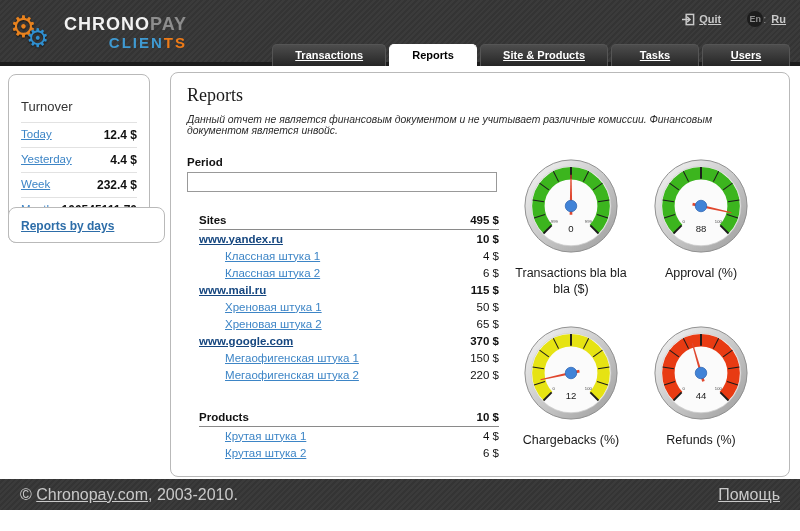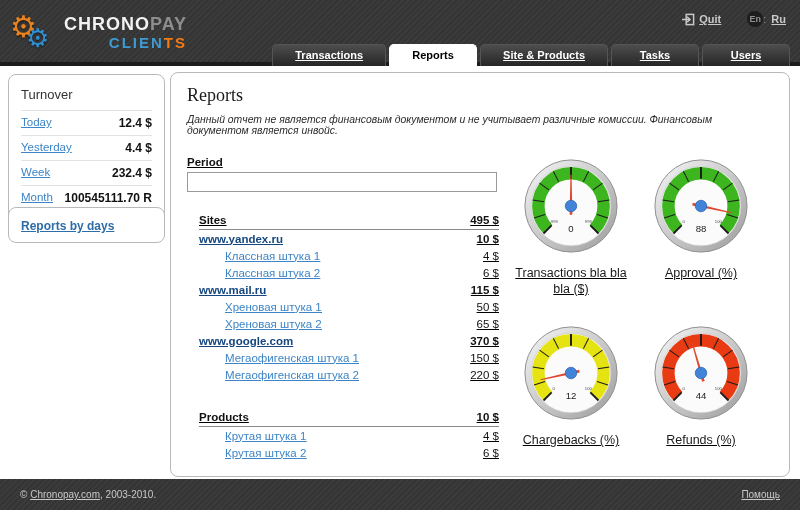--- a/index.html
+++ b/index.html
@@ -34,35 +34,35 @@
 
   .tabs { position:absolute; right:10px; bottom:0; display:flex; z-index:2; }
   .tab { min-width:88px; height:22px; line-height:21px; margin-left:3px; padding:0 22px;
     text-align:center; font-size:11px; font-weight:bold; border-radius:5px 5px 0 0; cursor:pointer;
     background:linear-gradient(#4d4d4d,#262626); color:#fff; border:1px solid #555; border-bottom:none;
     text-decoration:underline; }
   .tab.active { background:#fff; color:#000; border-color:#fff; text-decoration:none; }
 
   
   .panel { position:absolute; background:#fff; border:1px solid #b9b9b9; border-radius:8px; }
-  .sidebar-turnover { left:8px; top:74px; width:157px; padding:8px 12px 6px; }
+  .sidebar-turnover { left:8px; top:74px; width:142px; padding:20px 12px 6px; }
   .turnover-title { font-size:13px; color:#333; padding:4px 0 8px; }
   .turnover-row { display:flex; justify-content:space-between; align-items:flex-start;
     border-top:1px solid #e2e2e2; padding:5px 0; }
   .turnover-row a { font-size:11.5px; color:#3d85c6; text-decoration:underline; cursor:pointer; white-space:nowrap; }
   .turnover-val { font-size:12px; font-weight:bold; color:#111; text-align:right; max-width:92px; word-break:break-all; }
   .sidebar-reports { left:8px; top:207px; width:157px; padding:8px 12px; }
   .sidebar-reports a { font-size:12px; font-weight:bold; color:#2d6da8; text-decoration:underline; cursor:pointer; }
 
   .main-panel { left:170px; top:72px; width:620px; height:405px; padding:12px 16px; }
   .main-title { font-family:"Liberation Serif","DejaVu Serif",serif; font-size:18px; font-weight:normal;
     color:#1a1a1a; margin-bottom:8px; }
   .disclaimer { font-size:10.4px; font-style:italic; color:#2b2b2b; margin-bottom:20px; }
 
-  .main-cols { display:flex;text-decoration:underline; }
+  .main-cols { display:flex; }
   .left-col { width:312px; }
   .right-col { flex:1; display:flex; justify-content:center; }
 
   .period-label { font-size:11.5px; font-weight:bold; color:#111; margin-bottom:4px; }
   .period-input { width:310px; height:20px; border:1px solid #999; background:#fff; padding:0 4px; font-size:11px; }
 
   .rep-table { margin-top:20px; font-size:11.5px;margin-left:12px; }
   .rep-head { display:flex; justify-content:space-between; font-weight:bold; color:#111;
     padding:2px 0 3px; border-bottom:1px solid #8a8a8a; }
   .rep-row { display:flex; justify-content:space-between; padding:2.5px 0; }
@@ -75,21 +75,21 @@
 
   
   .gauges-grid { display:grid; grid-template-columns:repeat(2,122px); column-gap:8px; row-gap:16px; margin-top:2px; }
   .gauge-cell { display:flex; flex-direction:column; align-items:center; }
   .gauge-cell svg { width:96px; height:96px; }
   .gauge-label { margin-top:8px; font-size:12.5px; color:#1a1a1a; text-align:center; line-height:1.25; max-width:118px; }
 
   
   .footer { position:absolute; left:0; top:479px; width:800px; height:31px;
     background:repeating-linear-gradient(135deg,#3b3b3b 0 2px,#343434 2px 4px);
-    display:flex; align-items:center; justify-content:space-between; padding:0 20px; font-size:10px; color:#c9c9c9; }
+    display:flex; align-items:center; justify-content:space-between; padding:0 20px; font-size:16px; color:#c9c9c9; }
   .footer a { color:#c9c9c9; text-decoration:underline; cursor:pointer; }
 </style>
 </head>
 <body>
 
 <div class="header">
   <div class="logo">
     <div class="logo-gears">
       <span class="gear-orange">⚙</span>
       <span class="gear-blue">⚙</span>

